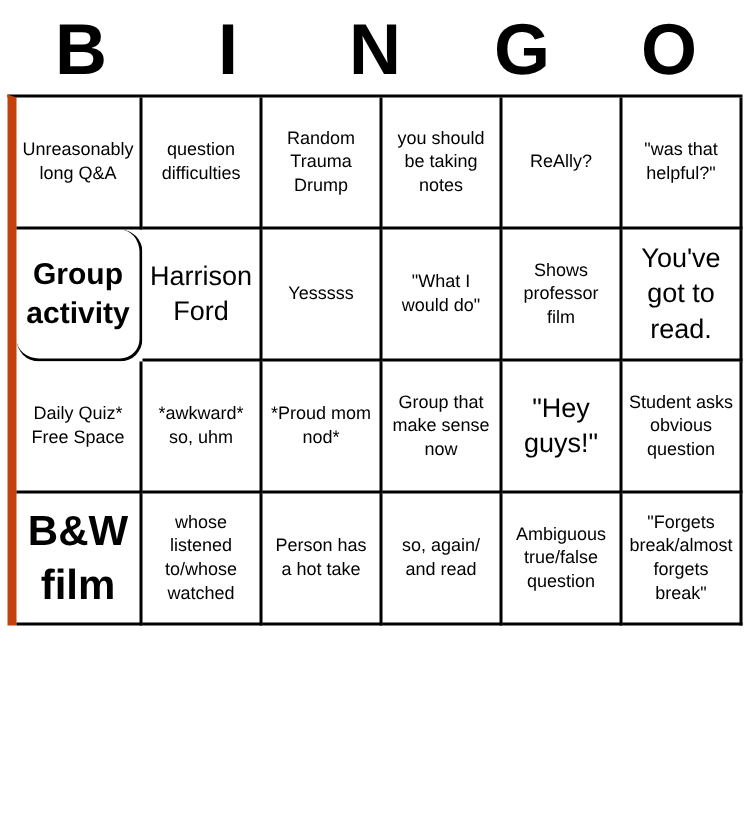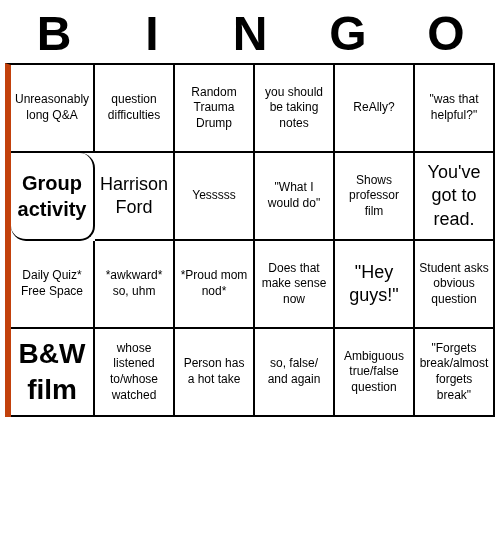--- a/index.html
+++ b/index.html
@@ -95,23 +95,23 @@
       <div class="bingo-cell">"was that helpful?"</div>
       <div class="bingo-cell large-text">Group activity</div>
       <div class="bingo-cell medium-text">Harrison Ford</div>
       <div class="bingo-cell">Yesssss</div>
       <div class="bingo-cell">"What I would do"</div>
       <div class="bingo-cell">Shows professor film</div>
       <div class="bingo-cell medium-text">You've got to read.</div>
       <div class="bingo-cell">Daily Quiz* Free Space</div>
       <div class="bingo-cell">*awkward* so, uhm</div>
       <div class="bingo-cell">*Proud mom nod*</div>
-      <div class="bingo-cell">Does that make sense now</div>
+      <div class="bingo-cell">Group that make sense now</div>
       <div class="bingo-cell medium-text">"Hey guys!"</div>
       <div class="bingo-cell">Student asks obvious question</div>
       <div class="bingo-cell bold-large">B&amp;W film</div>
       <div class="bingo-cell">whose listened to/whose watched</div>
       <div class="bingo-cell">Person has a hot take</div>
-      <div class="bingo-cell">so, false/ and again</div>
+      <div class="bingo-cell">so, again/ and read</div>
       <div class="bingo-cell">Ambiguous true/false question</div>
       <div class="bingo-cell">"Forgets break/almost forgets break"</div>
     </div>
 </div>
 
 </body></html>

